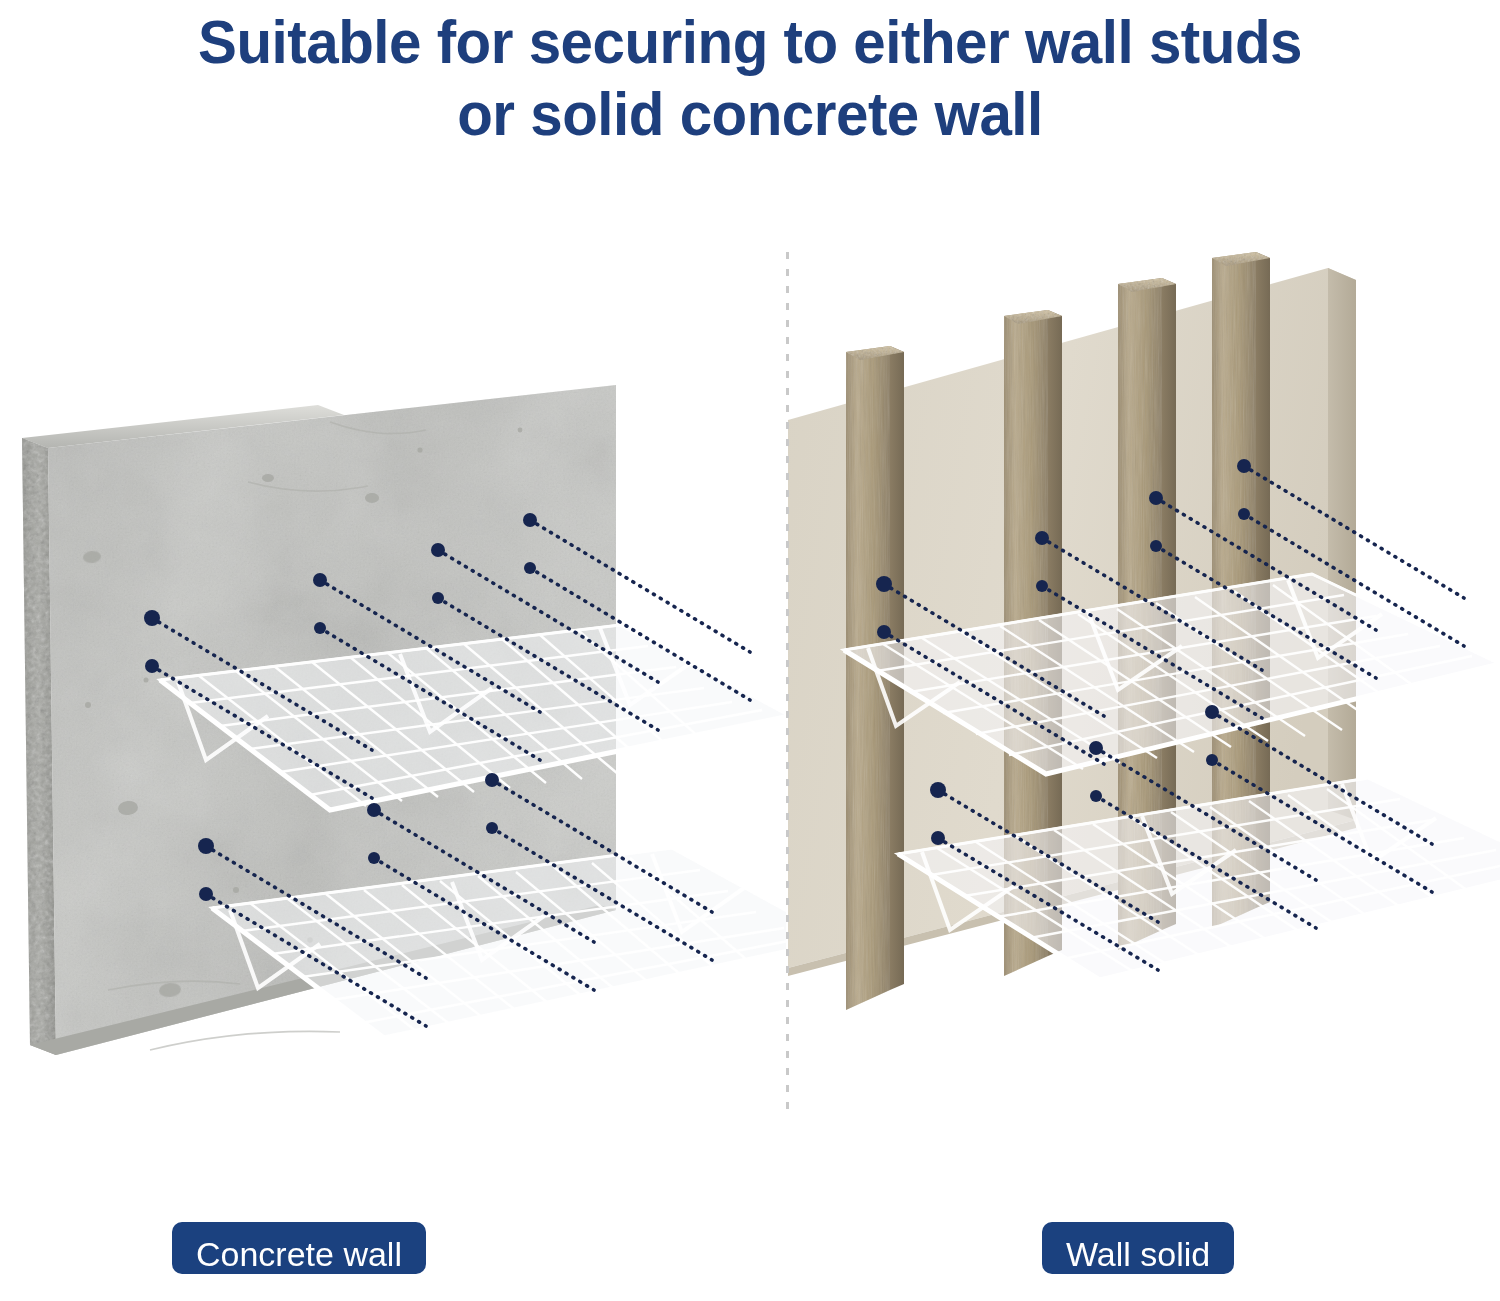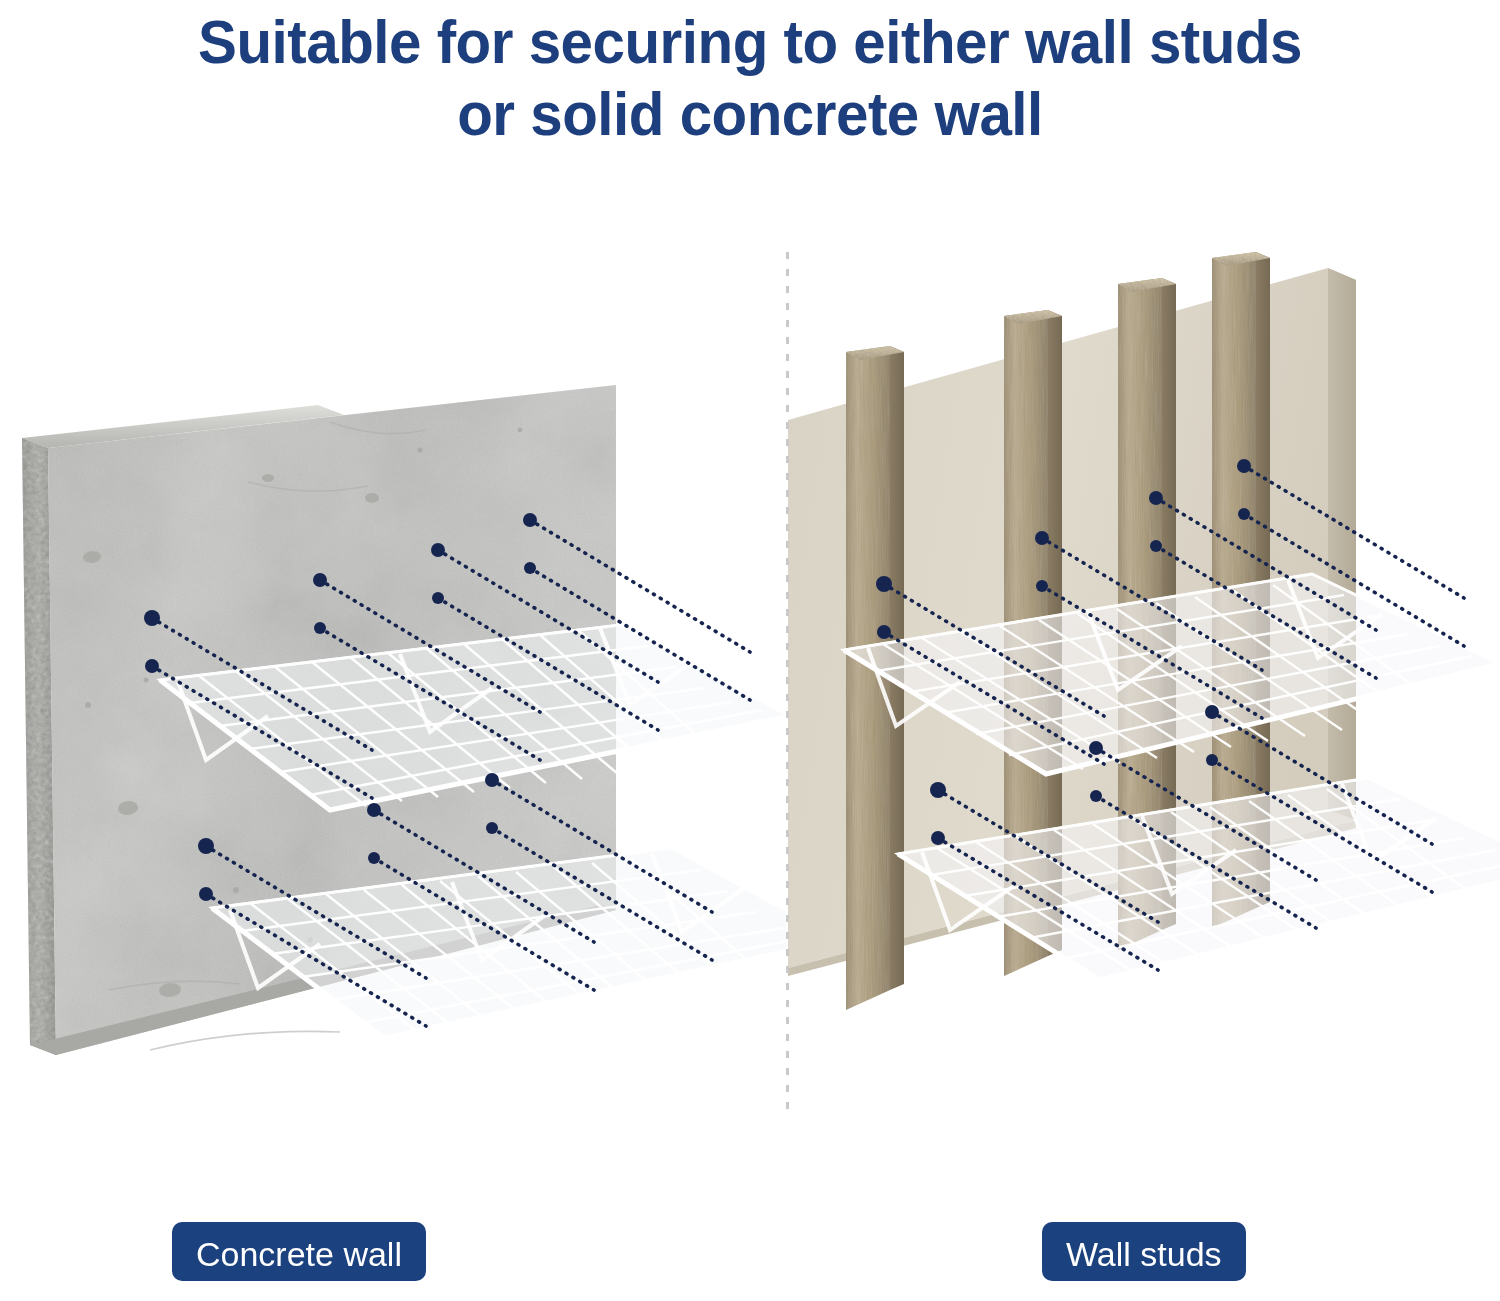--- a/index.html
+++ b/index.html
@@ -38,21 +38,21 @@
 
   
   .badge{
     position:absolute;
     background:#1b417f;
     color:#fff;
     border-radius:10px;
     font-size:34px;
     font-weight:400;
     line-height:1;
-    padding:15px 24px 10px 24px;
+    padding:15px 24px 3px 24px;
     white-space:nowrap;
   }
   #badge-concrete{left:172px;top:1222px;}
   #badge-studs{left:1042px;top:1222px;}
 
   
   .scene{position:absolute;left:0;top:0;}
 </style>
 </head>
 <body>
@@ -427,13 +427,13 @@
     <circle cx="424" cy="462" r="7"></circle>
         <circle cx="424" cy="510" r="6"></circle>
   </g>
 </svg>
 </div>
 
 <div id="divider"></div>
 
 <div class="badge" id="badge-concrete">Concrete wall</div>
 
-<div class="badge" id="badge-studs">Wall studs</div>
+<div class="badge" id="badge-studs">Wall solid</div>
 
 </body></html>

